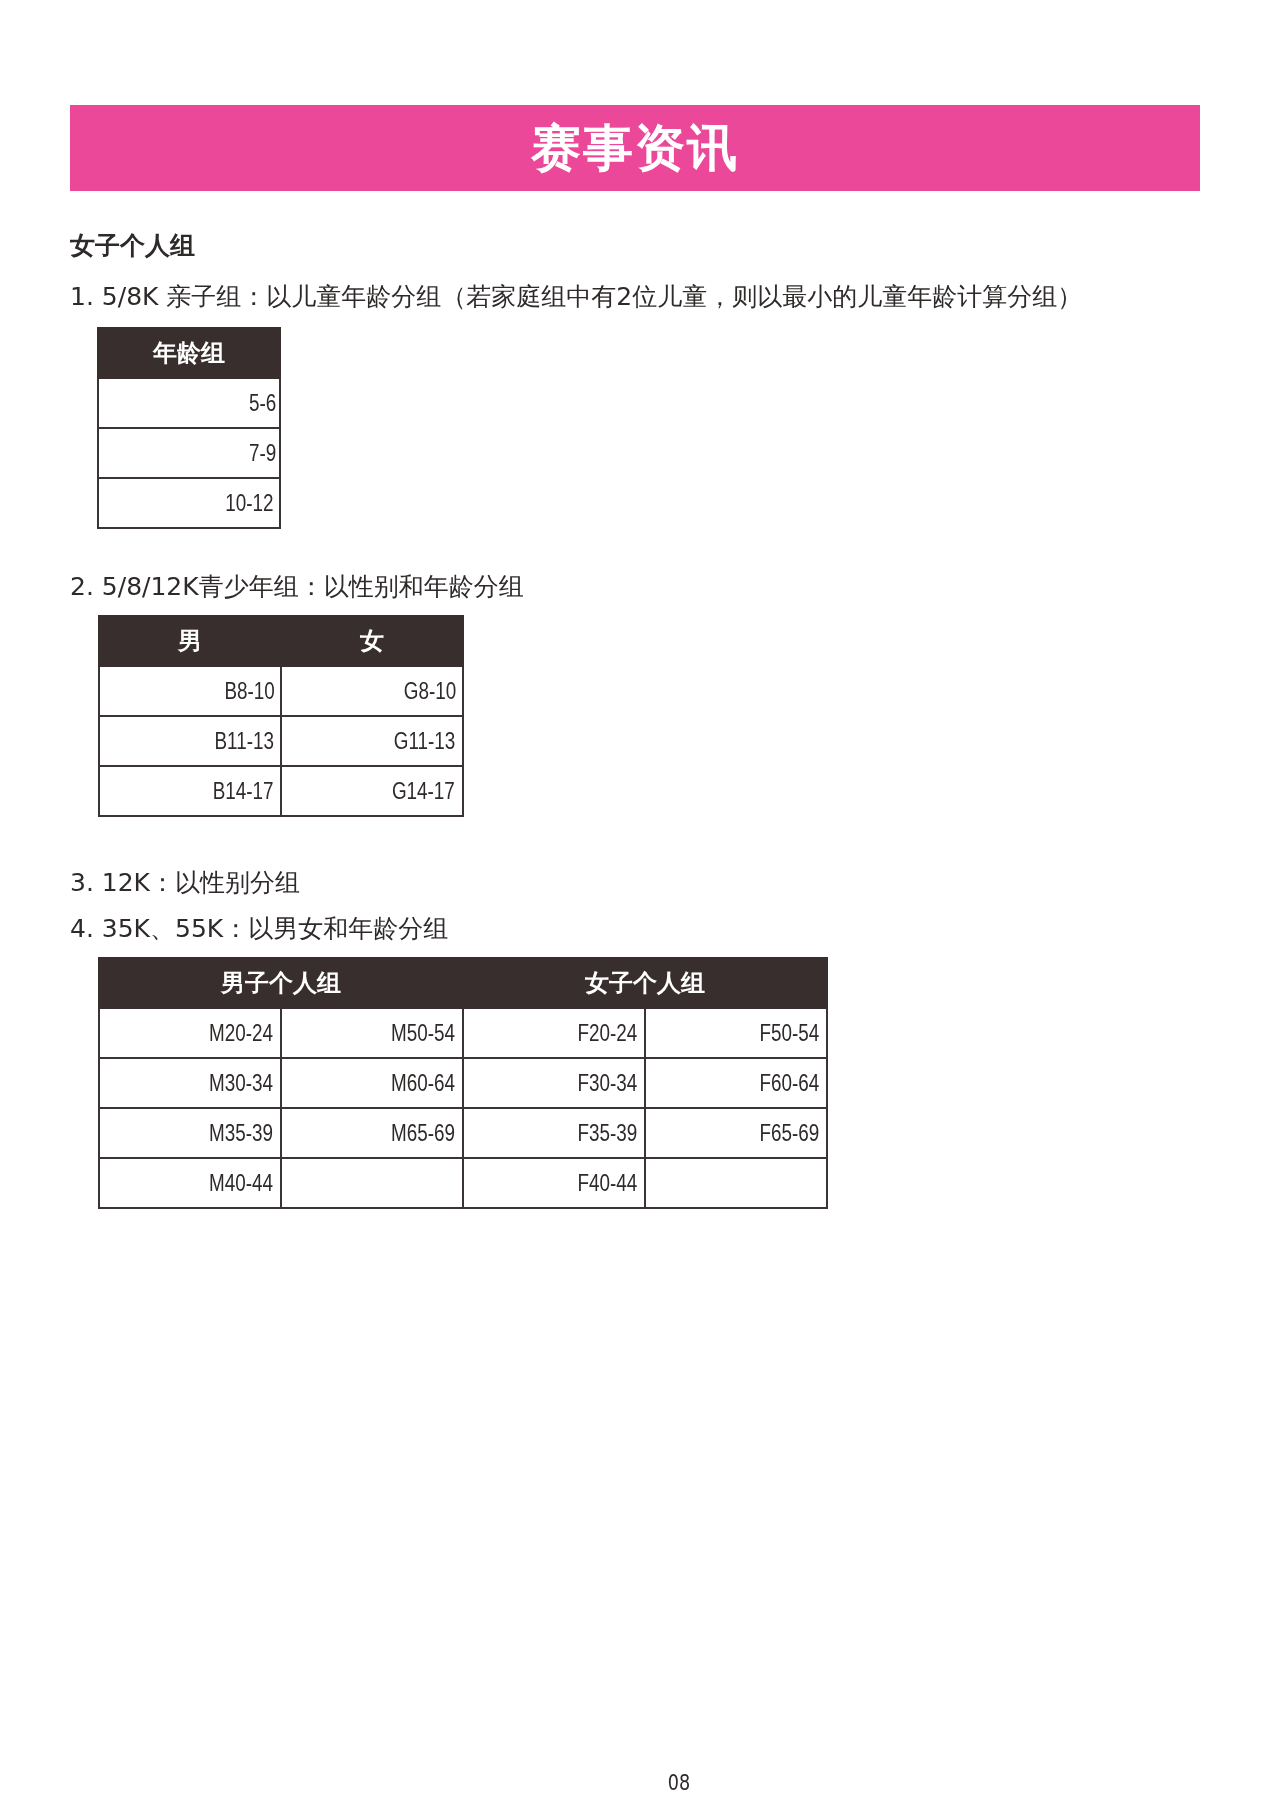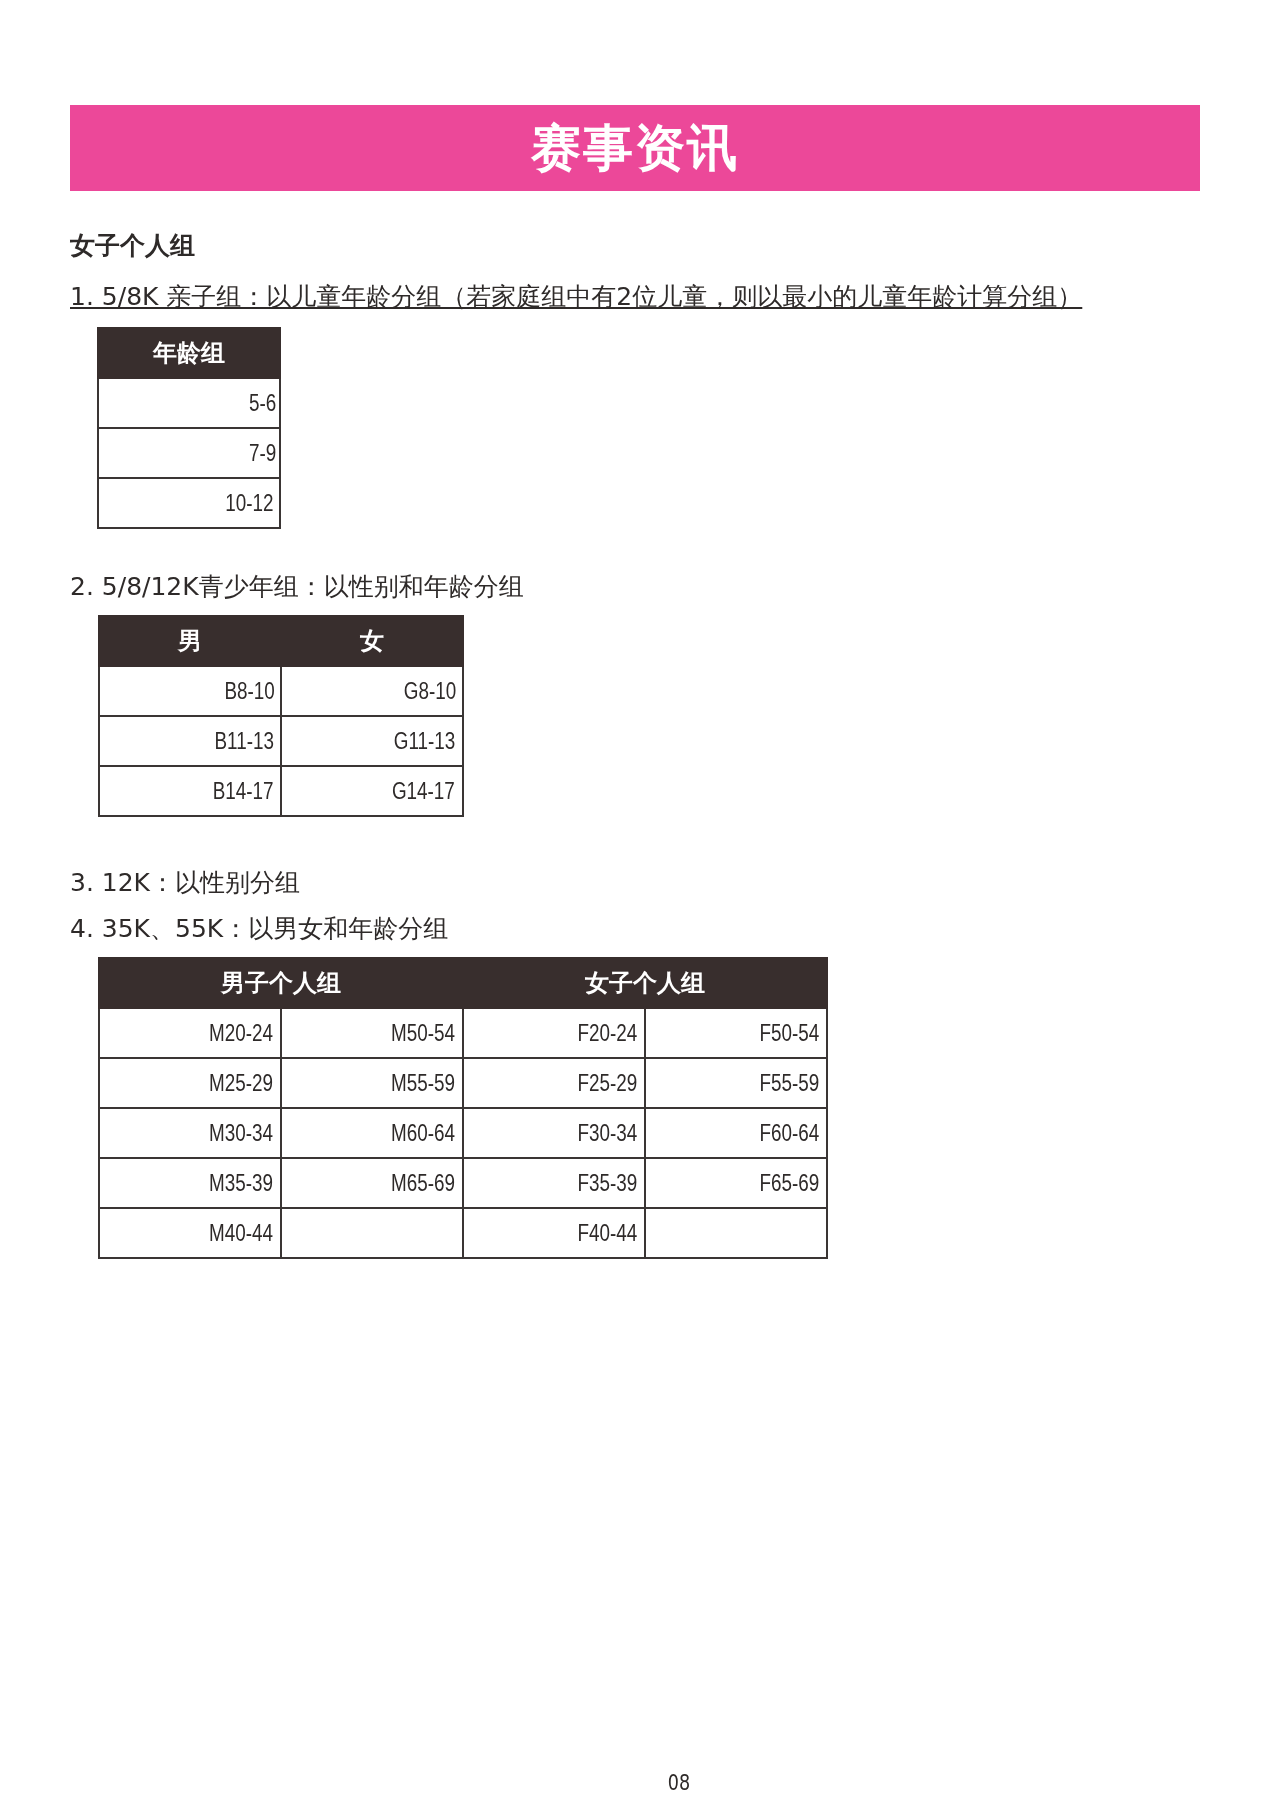--- a/index.html
+++ b/index.html
@@ -23,21 +23,21 @@
 </style>
 </head>
 <body>
 
 <div class="banner">
   <span class="banner-title">赛事资讯</span>
 </div>
 
 <div class="section-heading">女子个人组</div>
 
-<div class="item-line" style="top:280px;text-decoration:underline;">1. 5/8K 亲子组：以儿童年龄分组（若家庭组中有2位儿童，则以最小的儿童年龄计算分组）</div>
+<div class="item-line" style="top:280px;">1. 5/8K 亲子组：以儿童年龄分组（若家庭组中有2位儿童，则以最小的儿童年龄计算分组）</div>
 
 <table class="grid" style="left:97px; top:327px; width:184px;">
   <thead>
     <tr>
         <th>年龄组</th>
       </tr>
   </thead>
   <tbody>
     <tr>
         <td><span class="narrow">5-6</span></td>
@@ -87,26 +87,20 @@
     </tr>
   </thead>
   <tbody>
     <tr>
       <td><span class="narrow">M20-24</span></td>
       <td><span class="narrow">M50-54</span></td>
       <td><span class="narrow">F20-24</span></td>
       <td><span class="narrow">F50-54</span></td>
     </tr>
     <tr>
-      <td><span class="narrow">M25-29</span></td>
-      <td><span class="narrow">M55-59</span></td>
-      <td><span class="narrow">F25-29</span></td>
-      <td><span class="narrow">F55-59</span></td>
-    </tr>
-    <tr>
       <td><span class="narrow">M30-34</span></td>
       <td><span class="narrow">M60-64</span></td>
       <td><span class="narrow">F30-34</span></td>
       <td><span class="narrow">F60-64</span></td>
     </tr>
     <tr>
       <td><span class="narrow">M35-39</span></td>
       <td><span class="narrow">M65-69</span></td>
       <td><span class="narrow">F35-39</span></td>
       <td><span class="narrow">F65-69</span></td>

